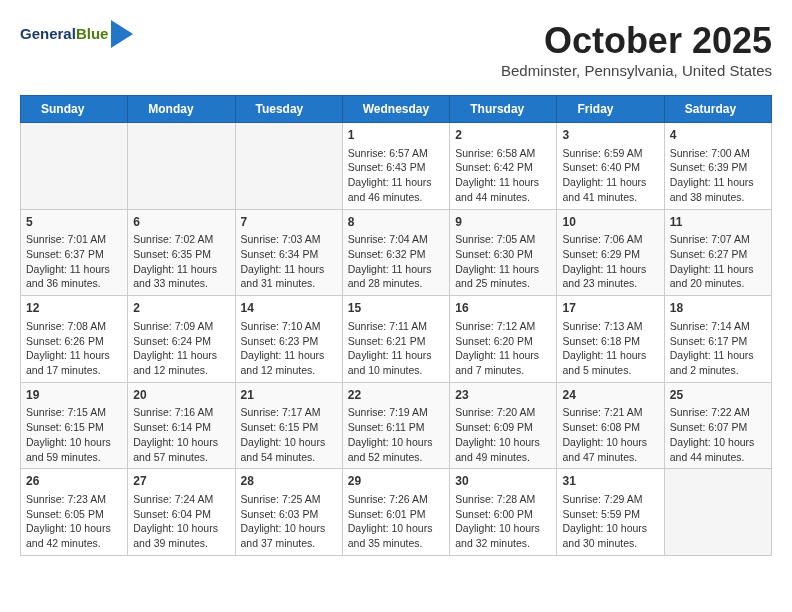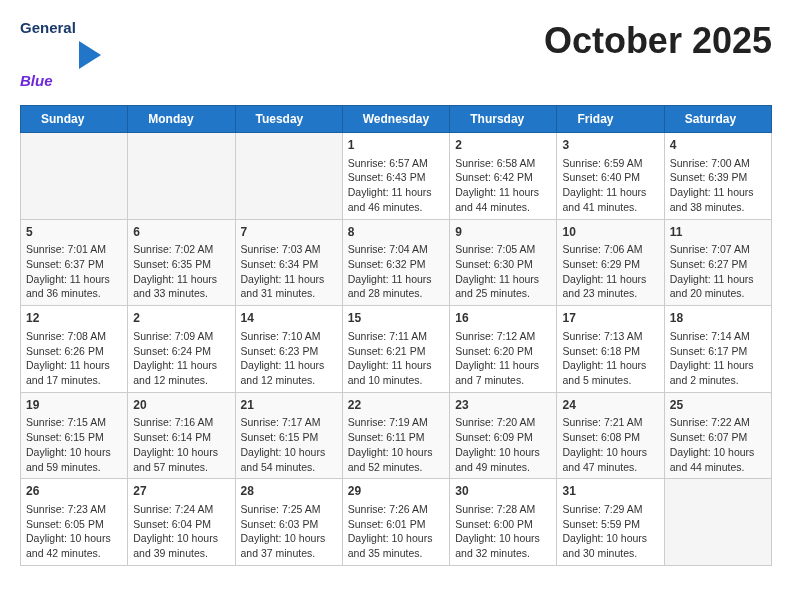--- a/index.html
+++ b/index.html
@@ -81,31 +81,32 @@
     .week-row-1 td.empty, .week-row-2 td.empty, .week-row-3 td.empty, .week-row-4 td.empty, .week-row-5 td.empty {
       background: #f5f5f5;
     }
   </style>
 </head>
 <body>
 
 <div class="header">
   <div class="logo">
   <div style="display:flex;align-items:center;gap:3px;">
-    <div style="display:flex;flex-direction:column;line-height:1.1;gap:36px;">
+    <div style="display:flex;flex-direction:row;line-height:1.1;">
       <span style="font-size:15px;font-weight:bold;color:#1a3a6b;">General</span>
-      <span style="font-size:15px;font-weight:bold;color:#6d28d9;font-style:italic;">Blue</span>
+      <span style="font-size:15px;font-weight:bold;color:#4d7c0f;">Blue</span>
     </div>
     <svg width="22" height="28" viewBox="0 0 22 28">
       <polygon points="0,0 22,14 0,28" fill="#2176c8"></polygon>
     </svg>
   </div>
 </div>
   <div class="title-block">
     <div class="month-title">October 2025</div>
+    <div class="location">Bedminster, Pennsylvania, United States</div>
   </div>
 </div>
 
 <table>
   <thead>
     <tr>
     <th>Sunday</th>
         <th>Monday</th>
         <th>Tuesday</th>
         <th>Wednesday</th>

